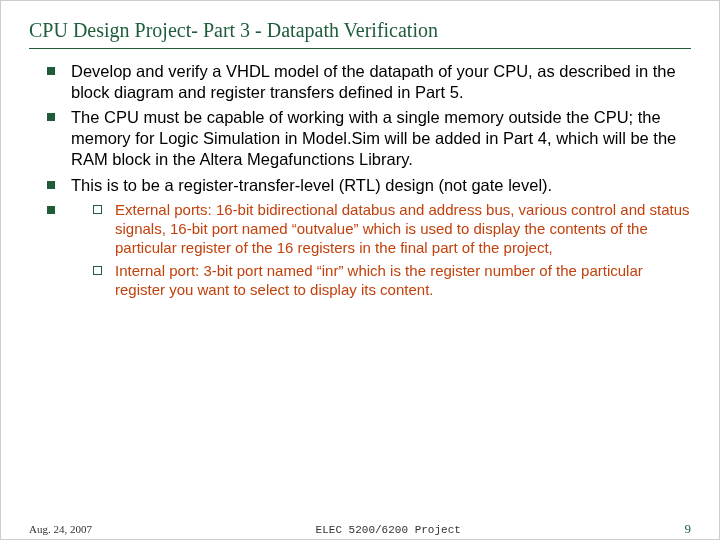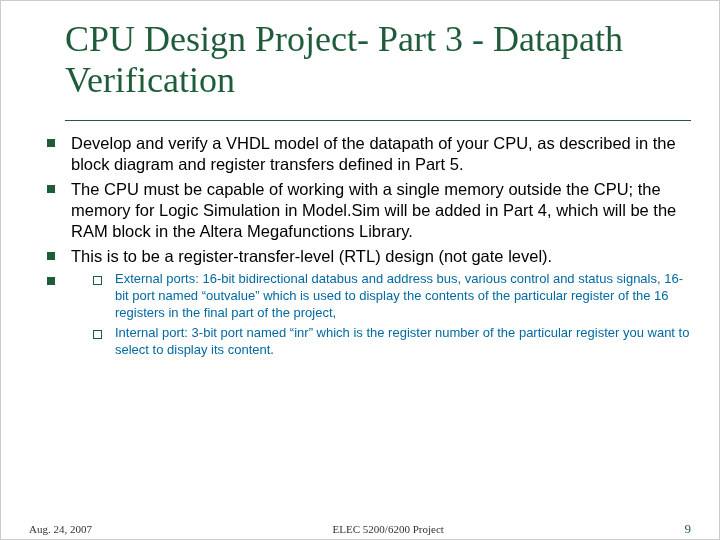--- a/index.html
+++ b/index.html
@@ -9,28 +9,27 @@
     background: #fff;
     font-family: Arial, Helvetica, sans-serif;
     position: relative;
     border: 1px solid #ccc;
   }
   .slide {
     padding: 18px 28px 0 28px;
   }
   .title {
     font-family: "Times New Roman", Times, serif;
-    font-size: 36px;
+    font-size: 20px;
     color: #1f5c3a;
     font-weight: normal;
     line-height: 1.15;
     border-bottom: 1px solid #1f5c3a;
-    padding-bottom: 18px;
+    padding-bottom: 6px;
     margin-bottom: 12px;
-    margin-left: 36px;
   }
   .bullets {
     list-style: none;
     padding-left: 18px;
   }
   .bullets > li {
     position: relative;
     padding-left: 24px;
     font-size: 16.5px;
     line-height: 1.28;
@@ -47,23 +46,23 @@
     background: #1f5c3a;
   }
   .sub-bullets {
     list-style: none;
     padding-left: 22px;
     margin-top: 4px;
   }
   .sub-bullets > li {
     position: relative;
     padding-left: 22px;
-    font-size: 13px;
+    font-size: 15px;
     line-height: 1.28;
-    color: #0369a1;
+    color: #c2410c;
     margin-bottom: 4px;
   }
   .sub-bullets > li::before {
     content: "";
     position: absolute;
     left: 0;
     top: 5px;
     width: 7px;
     height: 7px;
     border: 1px solid #1f5c3a;
@@ -79,21 +78,21 @@
     justify-content: space-between;
     align-items: baseline;
     font-size: 11px;
     color: #333;
   }
   .footer .date {
     font-family: Georgia, "Times New Roman", serif;
     font-style: normal;
   }
   .footer .center {
-    font-family: Liberation Serif, serif;
+    font-family: Liberation Mono, monospace;
   }
   .footer .page {
     font-family: "Times New Roman", Times, serif;
     color: #1f5c3a;
     font-size: 13px;
   }
 </style>
 </head>
 <body>
 

